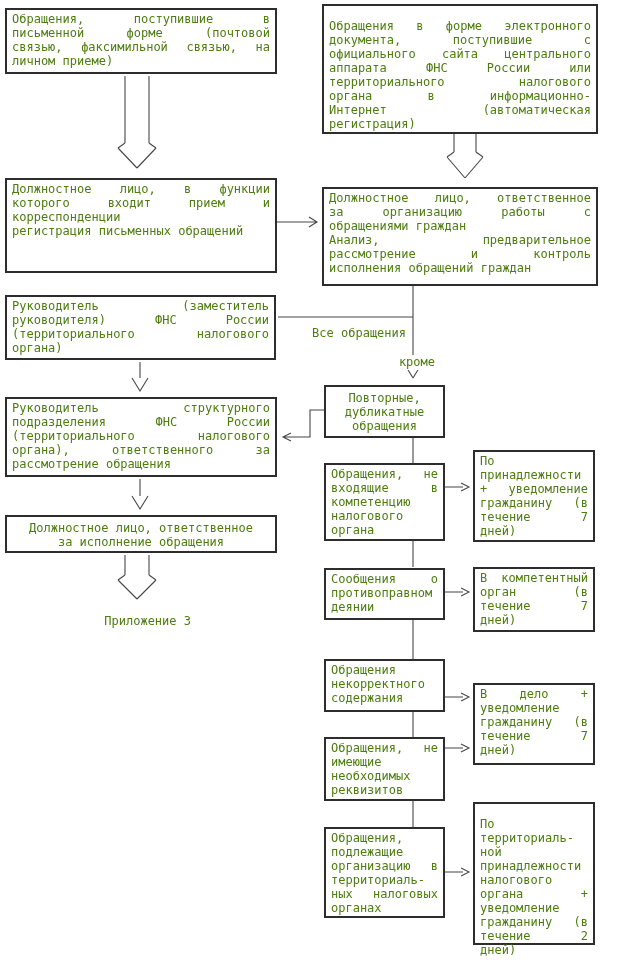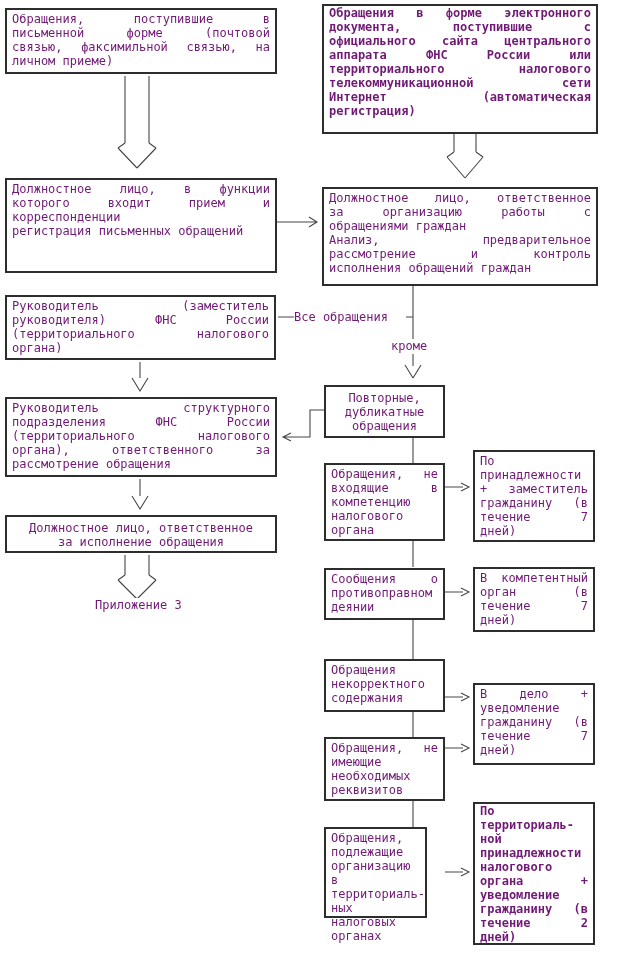--- a/index.html
+++ b/index.html
@@ -1,44 +1,44 @@
 <!DOCTYPE html>
 <html><head>
 <meta charset="utf-8">
 <style>
   html,body{margin:0;padding:0;background:#fff;}
   .stage{
     position:relative;width:624px;height:960px;background:#fff;overflow:hidden;
     font-family:"DejaVu Sans Mono","Liberation Mono",monospace;
-    font-size:12px;line-height:14px;color:#701a75;
+    font-size:12px;line-height:14px;color:#4d7c0f;
   }
   .wires{position:absolute;left:0;top:0;width:624px;height:960px;}
   .box{
     position:absolute;box-sizing:border-box;background:#fff;
     border:2px solid #2d2d2d;padding:2px 5px;
   }
-  .tight{padding:0 5px;font-weight:bold;}
+  .tight{padding:13px 5px;}
   .ln{text-align:justify;text-align-last:justify;}
   .para .ln:last-child{text-align-last:auto;}
   .ctr .ln,.ctr .para .ln:last-child{text-align:center;text-align-last:center;}
-  .lbl{position:absolute;background:#fff;text-align:left;line-height:15px;}
+  .lbl{position:absolute;background:#fff;text-align:right;line-height:15px;margin-top:16px;}
   
   .b1{left:5px;top:8px;width:272px;height:66px}
   .b2{left:322px;top:4px;width:276px;height:130px}
   .b3{left:5px;top:178px;width:272px;height:95px}
   .b4{left:322px;top:187px;width:276px;height:99px}
   .b5{left:5px;top:295px;width:271px;height:65px}
   .b6{left:5px;top:397px;width:272px;height:80px}
   .b7{left:5px;top:515px;width:272px;height:38px;padding-top:4px}
   .m1{left:324px;top:385px;width:121px;height:53px;padding-top:4px}
   .m2{left:324px;top:463px;width:121px;height:78px}
   .m3{left:324px;top:568px;width:121px;height:52px}
   .m4{left:324px;top:659px;width:121px;height:53px}
   .m5{left:324px;top:737px;width:121px;height:64px}
-  .m6{left:324px;top:827px;width:103px;height:91px}
+  .m6{left:324px;top:827px;width:121px;height:91px}
   .r1{left:473px;top:450px;width:122px;height:92px}
   .r2{left:473px;top:567px;width:122px;height:65px}
   .r3{left:473px;top:683px;width:122px;height:82px}
   .r4{left:473px;top:802px;width:122px;height:143px}
   .lv{left:294px;top:310px;width:112px;}
   .lk{left:391px;top:339px;width:44px;}
   .lp{left:95px;top:598px;width:96px;}
 </style>
 </head>
 <body>
@@ -84,21 +84,21 @@
         <div class="ln">личном приеме)</div>
       </div>
     </div>
   <div class="box b2 tight">
       <div class="para">
         <div class="ln">Обращения в форме электронного</div>
         <div class="ln">документа, поступившие с</div>
         <div class="ln">официального сайта центрального</div>
         <div class="ln">аппарата ФНС России или</div>
         <div class="ln">территориального налогового</div>
-        <div class="ln">телекоммуникационной сети</div>
+        <div class="ln">органа в информационно-</div>
         <div class="ln">Интернет (автоматическая</div>
         <div class="ln">регистрация)</div>
       </div>
     </div>
   <div class="box b3">
       <div class="para">
         <div class="ln">Должностное лицо, в функции</div>
         <div class="ln">которого входит прием и</div>
         <div class="ln">корреспонденции</div>
       </div>
@@ -188,21 +188,21 @@
         <div class="ln">территориаль-</div>
         <div class="ln">ных налоговых</div>
         <div class="ln">органах</div>
       </div>
     </div>
 
   <div class="box r1">
       <div class="para">
         <div class="ln">По</div>
         <div class="ln">принадлежности</div>
-        <div class="ln">+ заместитель</div>
+        <div class="ln">+ уведомление</div>
         <div class="ln">гражданину (в</div>
         <div class="ln">течение 7</div>
         <div class="ln">дней)</div>
       </div>
     </div>
   <div class="box r2">
       <div class="para">
         <div class="ln">В компетентный</div>
         <div class="ln">орган (в</div>
         <div class="ln">течение 7</div>

